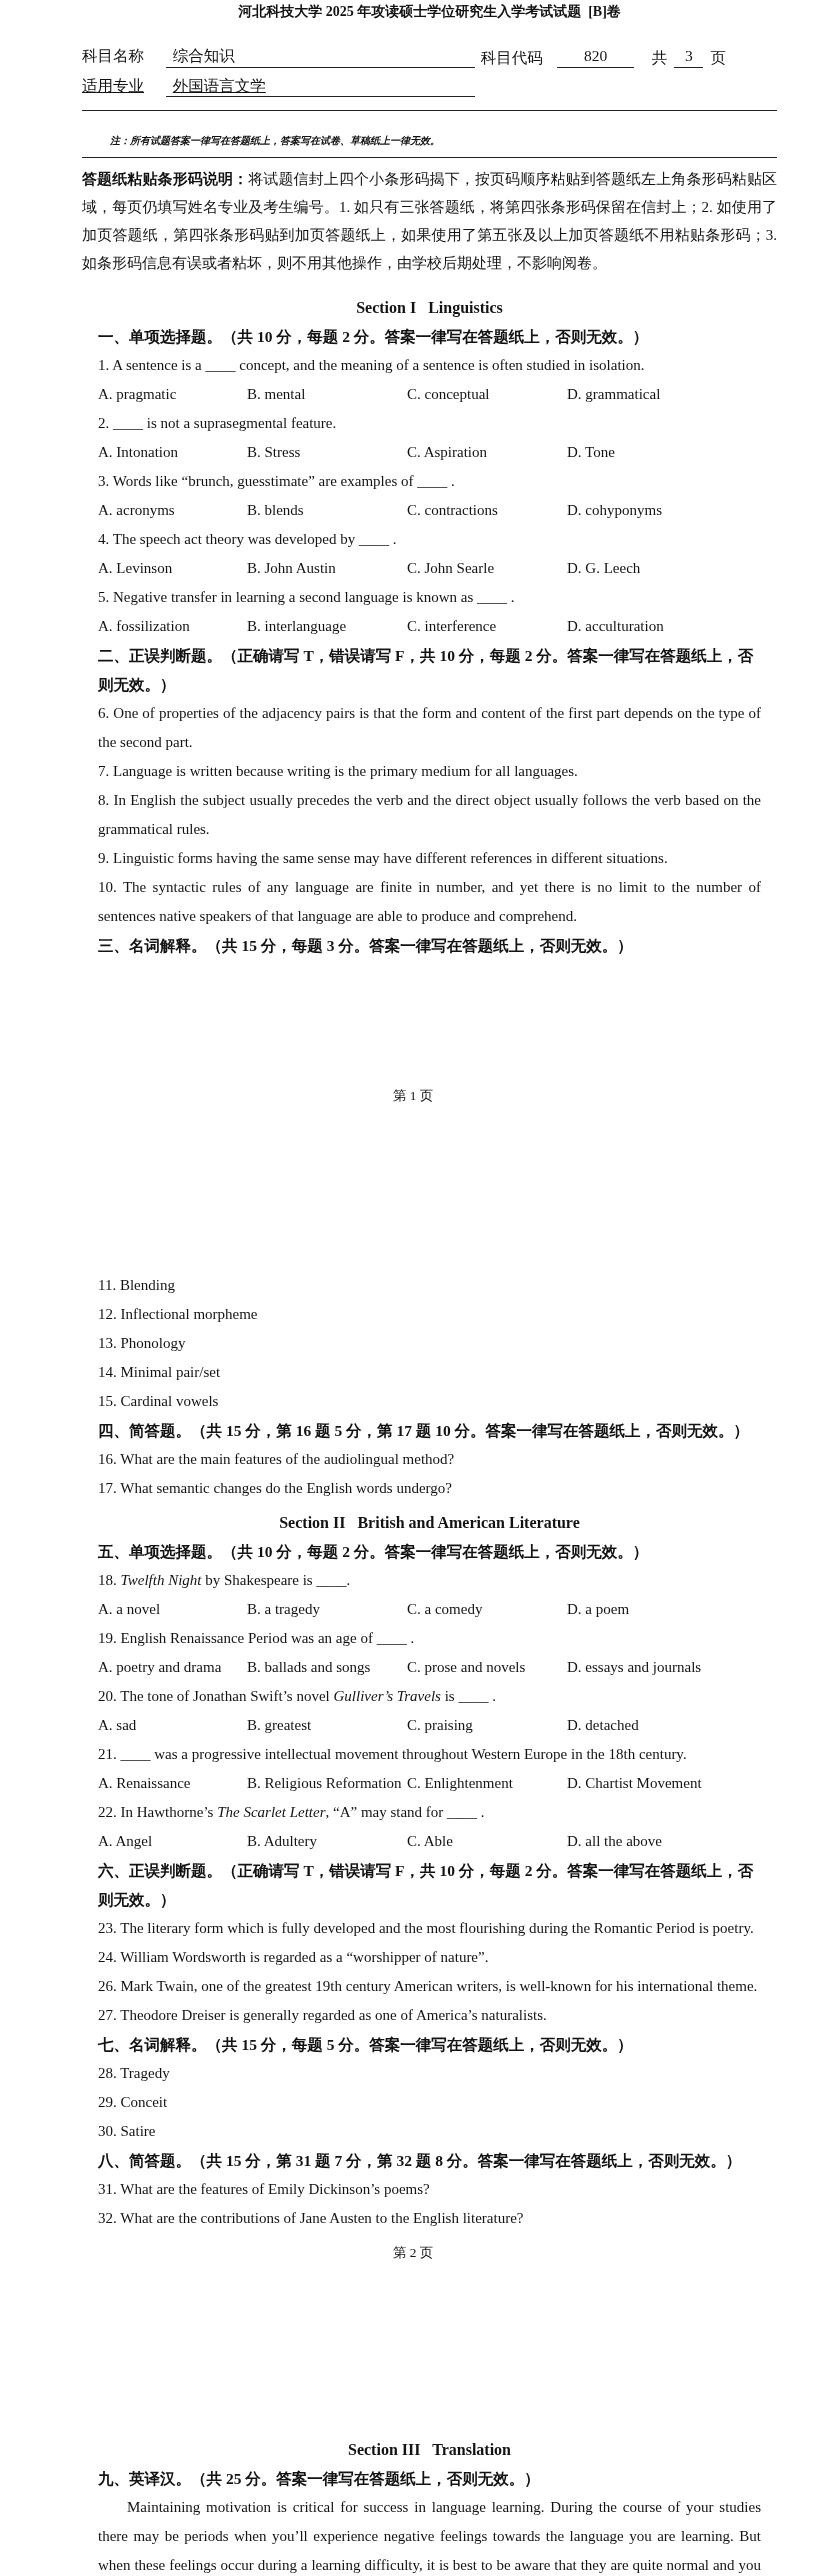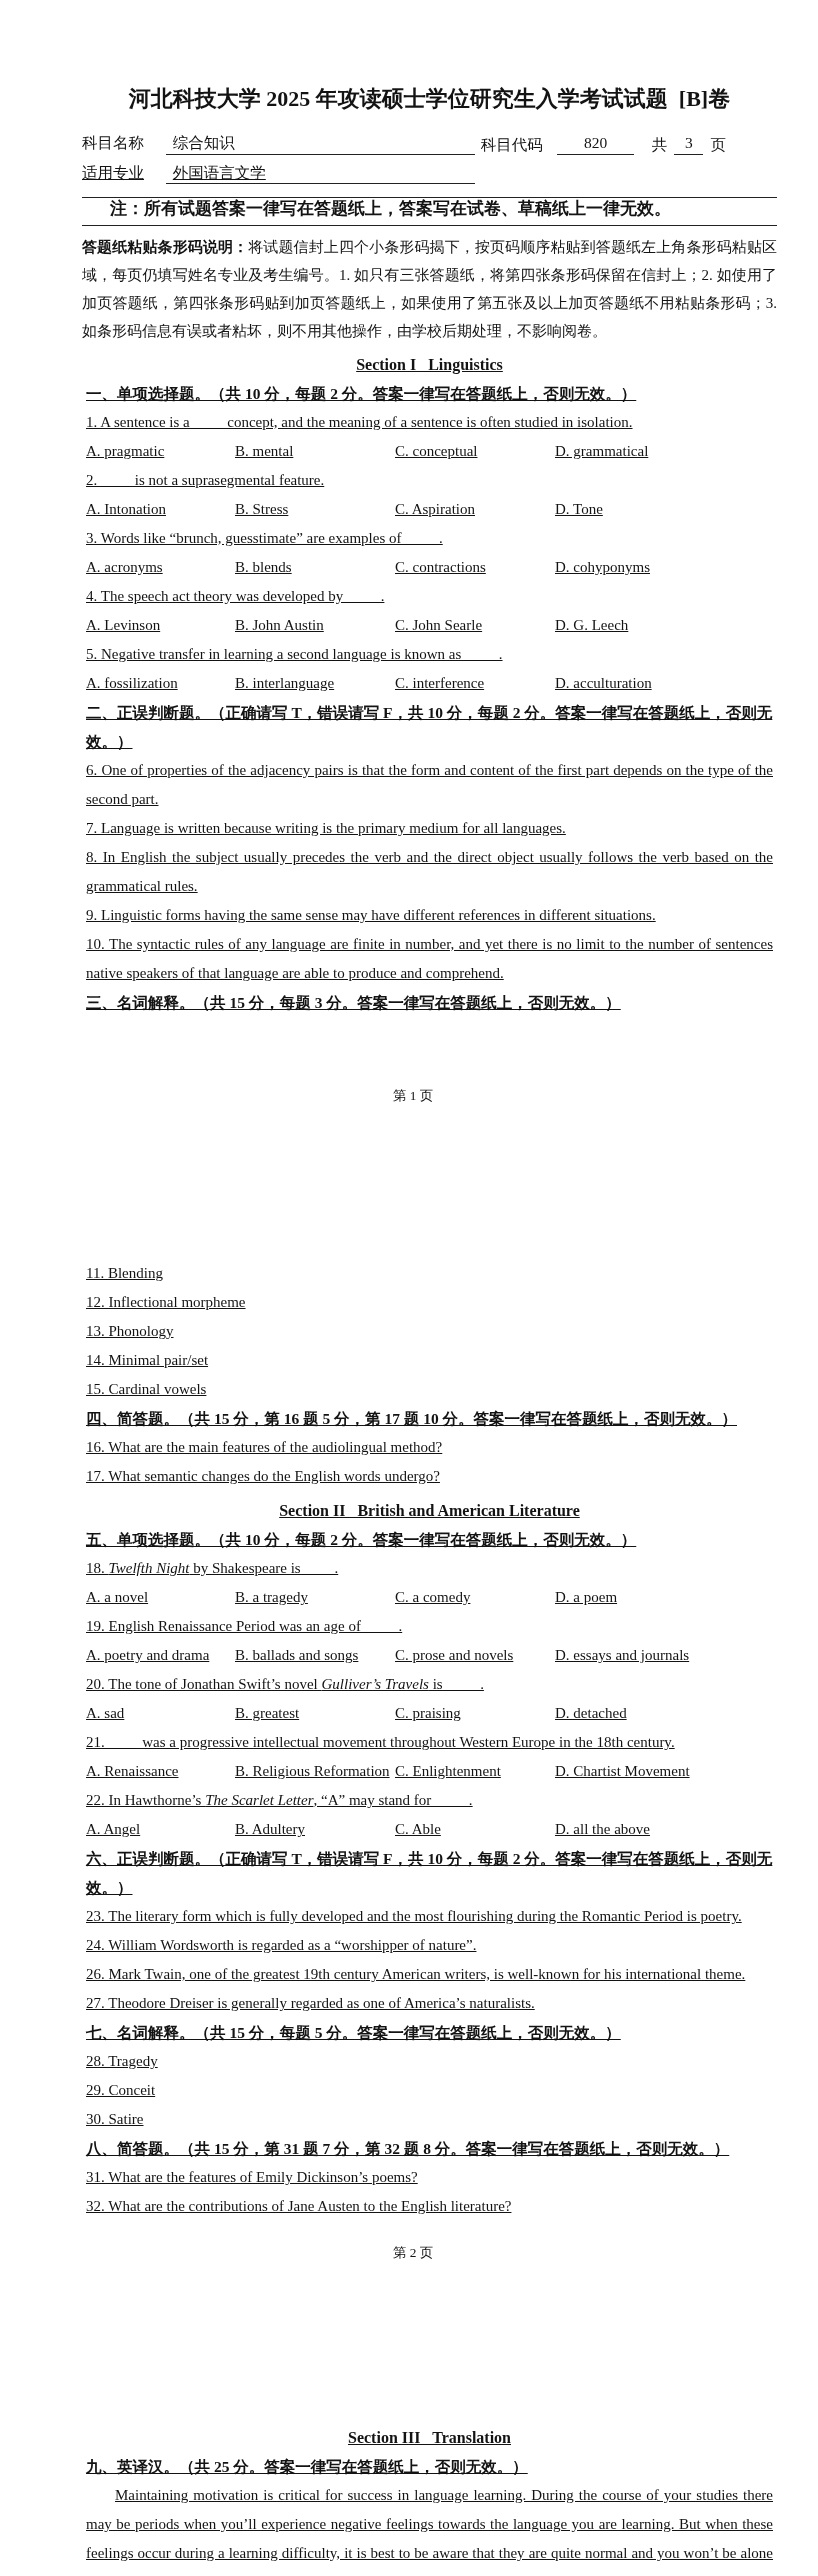--- a/index.html
+++ b/index.html
@@ -14,22 +14,21 @@
     width:818px;
     height:1157px;
     box-sizing:border-box;
     padding-left:82px;
     padding-right:41px;
     overflow:hidden;
     background:#ffffff;
   }
   
   .doc-title{
-    padding-top:87px;
-    font-size:22px;
+    font-size:14px;
     font-weight:bold;
     text-align:center;
     line-height:23px;
     white-space:pre-wrap;
   }
   .field-row{
     display:flex;
     font-size:15.5px;
     line-height:19.6px;
   }
@@ -43,35 +42,36 @@
     box-sizing:border-box;
     white-space:pre;
   }
   .fill.center{text-align:center;padding-left:0;}
   .gap{display:inline-block;}
   .right-group{margin-left:6.2px;display:flex;align-items:flex-end;}
   .rule{border:none;border-top:1px solid #222;margin:0;}
   .rule1{margin-top:12.4px;}
   .rule2{margin-top:6.2px;}
   .notice{
-    margin-top:0;
+    margin-top:19px;
     padding-left:28px;
-    font-size:17px;
+    font-size:10px;
     font-weight:bold;
     line-height:21.6px;
+    font-style:italic;
   }
   .barcode-note{
     margin-top:6.2px;
     font-size:15px;
     line-height:28px;
     text-align:justify;
   }
   .barcode-note .lbl{font-weight:bold;}
   
-  .page-body{margin:4px;text-decoration:underline;}
+  .page-body{margin:16px;}
   .pb2{padding-top:98px;}
   .pb3{padding-top:100px;}
   .blk{font-size:15px;line-height:29px;margin:0;}
   .sec-title{
     font-weight:bold;
     font-size:16px;
     text-align:center;
     white-space:pre-wrap;
     margin-top:5.2px;
   }

